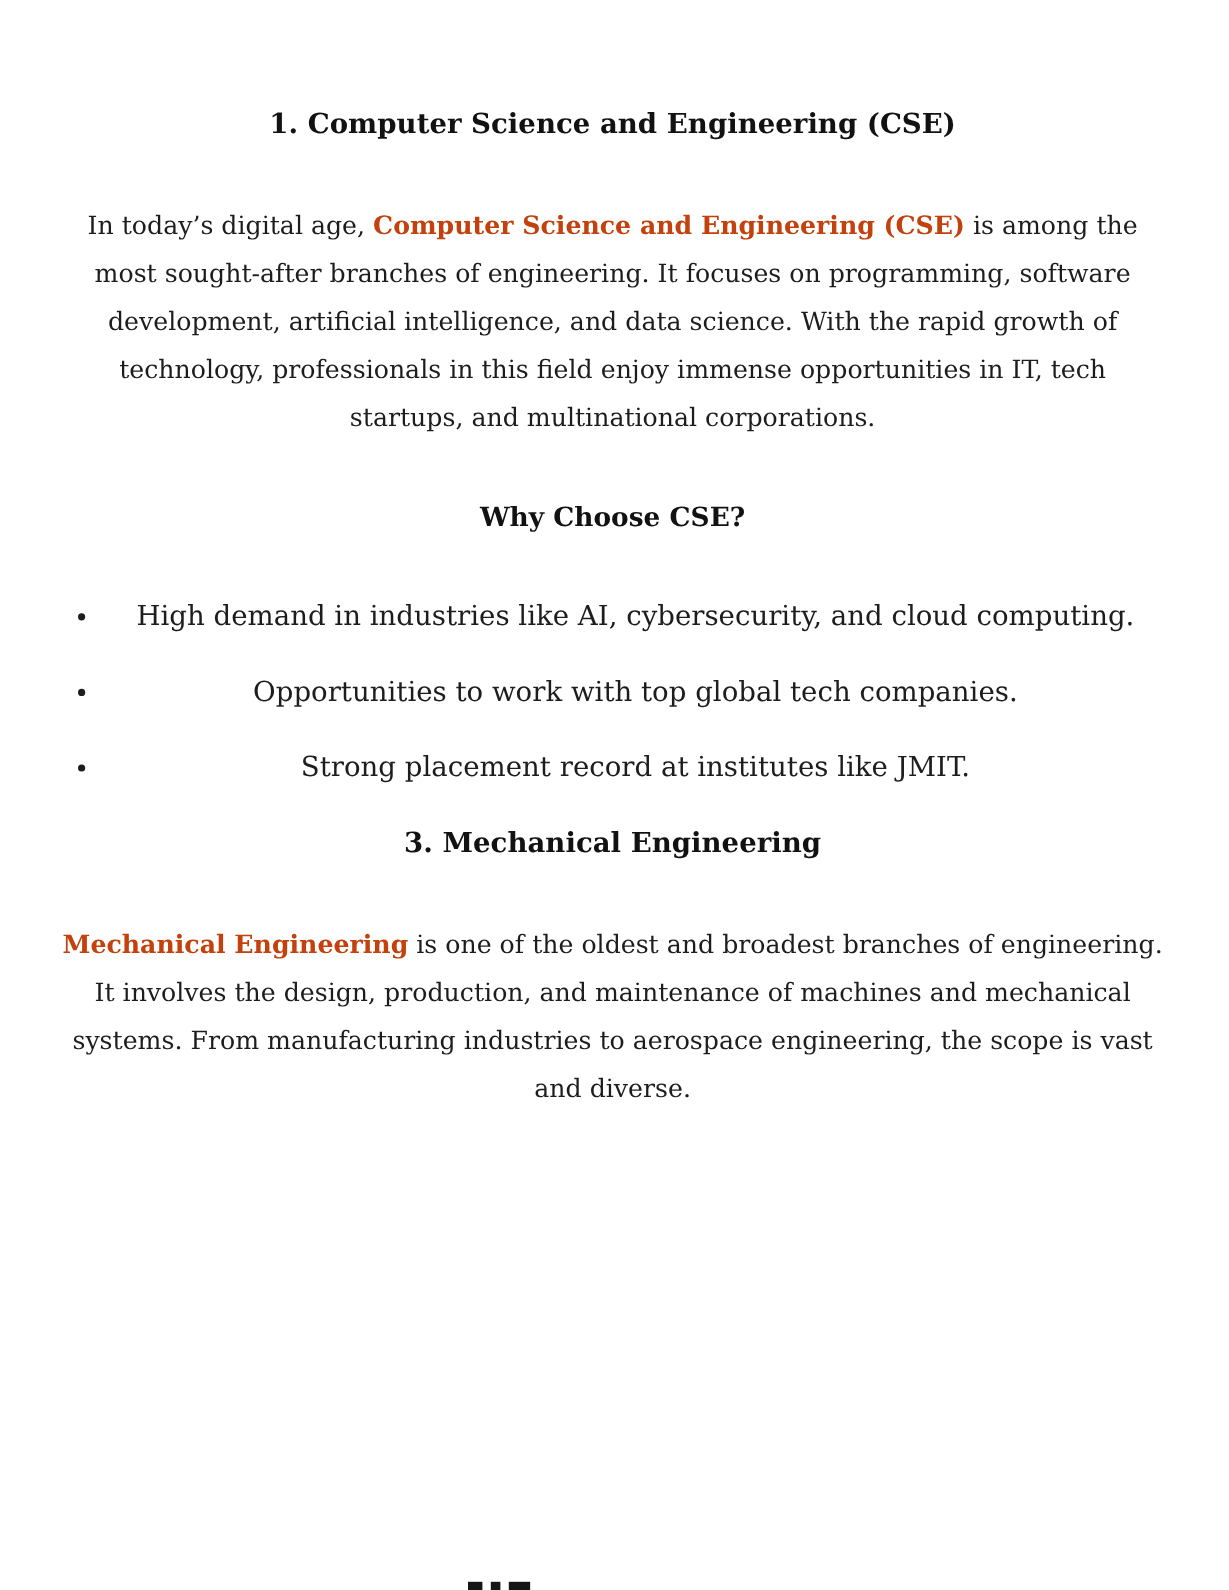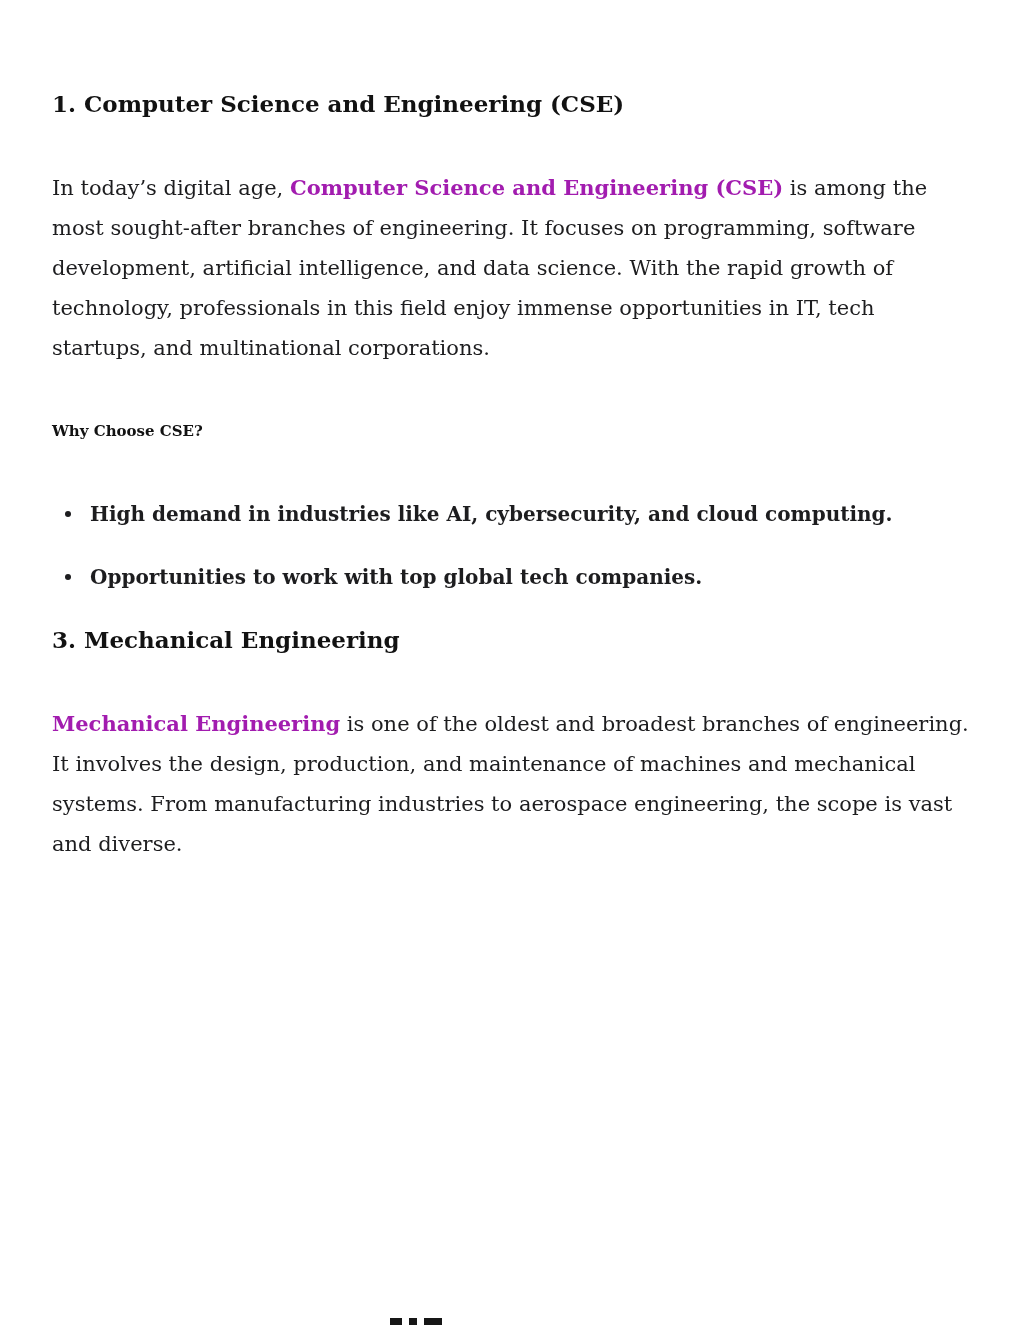--- a/index.html
+++ b/index.html
@@ -10,56 +10,56 @@
     width: 1024px;
     height: 1325px;
     background: #ffffff;
     font-family: "DejaVu Serif", "Liberation Serif", serif;
     color: #1d1d1f;
     position: relative;
     overflow: hidden;
   }
   .doc {
     padding: 84px 55px 0 52px;
+    text-align: center;
   }
   .heading {
     font-size: 23px;
     line-height: 40px;
     font-weight: 700;
     color: #121212;
     margin: 0 0 44px 0;
   }
   .subheading {
-    font-size: 15px;
+    font-size: 22px;
     line-height: 40px;
     font-weight: 700;
     color: #121212;
     margin: 0 0 43px 0;
   }
   .para {
     font-size: 21px;
     line-height: 40px;
     margin: 0 0 43px 0;
   }
   .para .bold {
     font-weight: 700;
-    color: #a21caf;
+    color: #c2410c;
   }
   ul.bullets {
     list-style: none;
     margin: 0 0 20px 0;
     padding: 0;
   }
   ul.bullets li {
-    font-size: 20px;
+    font-size: 23px;
     line-height: 40px;
     margin: 0 0 23px 0;
     padding-left: 38px;
     position: relative;
-    font-weight: bold;
   }
   ul.bullets li::before {
     content: "";
     position: absolute;
     left: 13px;
     top: 17px;
     width: 6px;
     height: 6px;
     border-radius: 50%;
     background: #1d1d1f;
@@ -89,20 +89,21 @@
 
   <h2 class="heading">1. Computer Science and Engineering (CSE)</h2>
 
   <p class="para"><span>In today’s digital age, </span><span class="bold">Computer Science and Engineering (CSE)</span><span> is among the most sought-after branches of engineering. It focuses on programming, software development, artificial intelligence, and data science. With the rapid growth of technology, professionals in this field enjoy immense opportunities in IT, tech startups, and multinational corporations.</span></p>
 
   <h3 class="subheading">Why Choose CSE?</h3>
 
   <ul class="bullets">
     <li>High demand in industries like AI, cybersecurity, and cloud computing.</li>
     <li>Opportunities to work with top global tech companies.</li>
+    <li>Strong placement record at institutes like JMIT.</li>
   </ul>
 
   <h2 class="heading">3. Mechanical Engineering</h2>
 
   <p class="para"><span></span><span class="bold">Mechanical Engineering</span><span> is one of the oldest and broadest branches of engineering. It involves the design, production, and maintenance of machines and mechanical systems. From manufacturing industries to aerospace engineering, the scope is vast and diverse.</span></p>
 
 
   <ul class="bullets">
   </ul>
 

